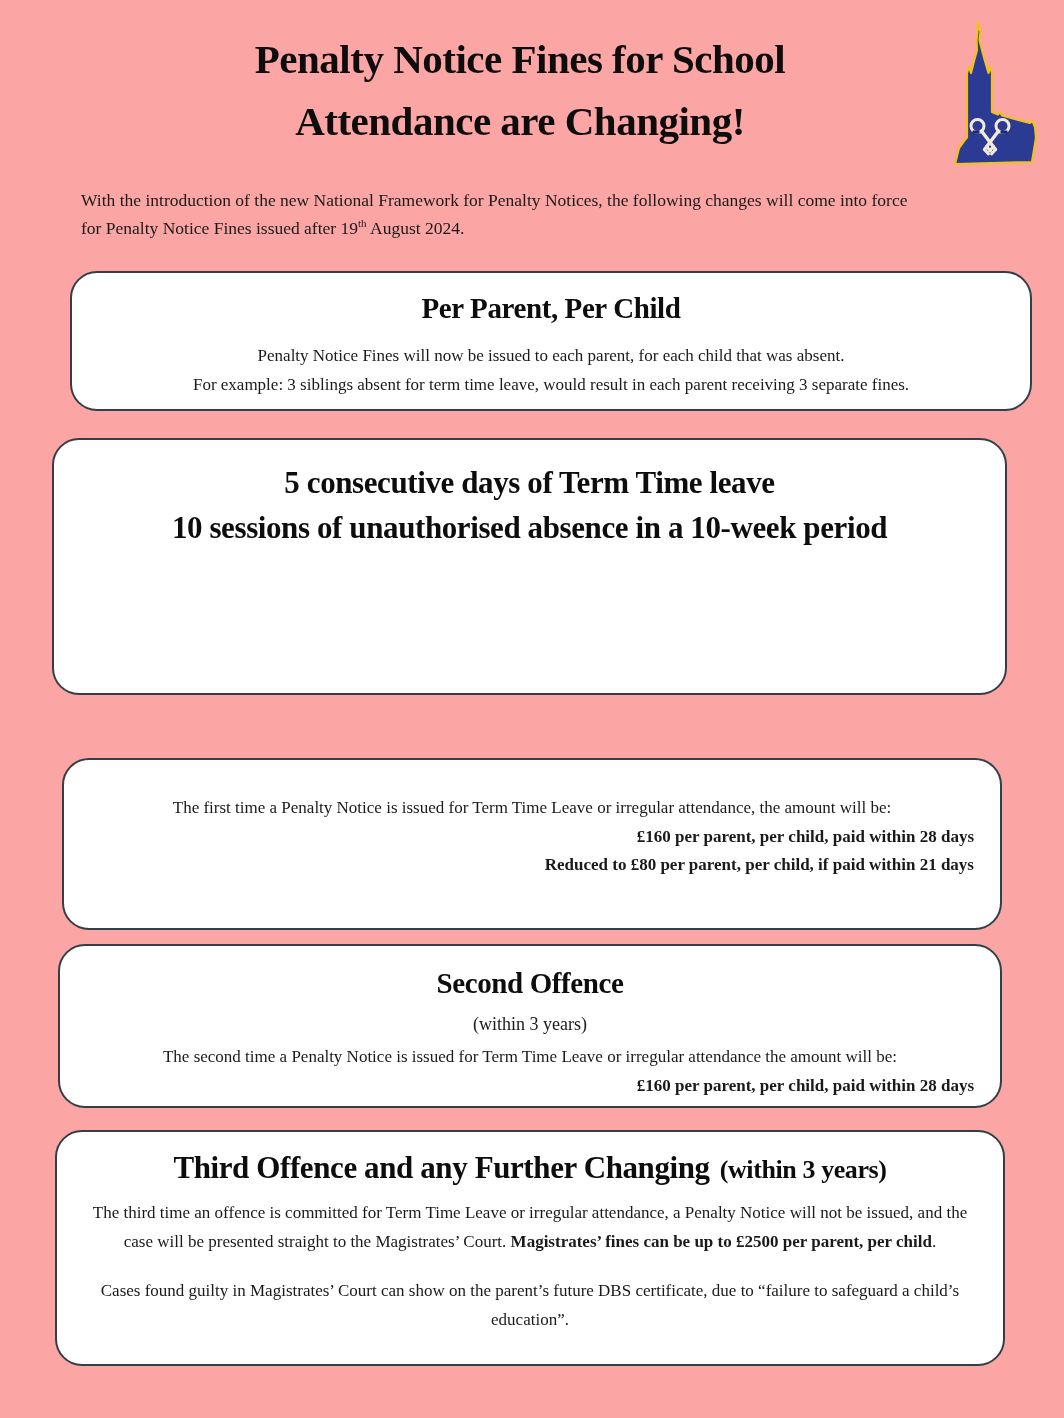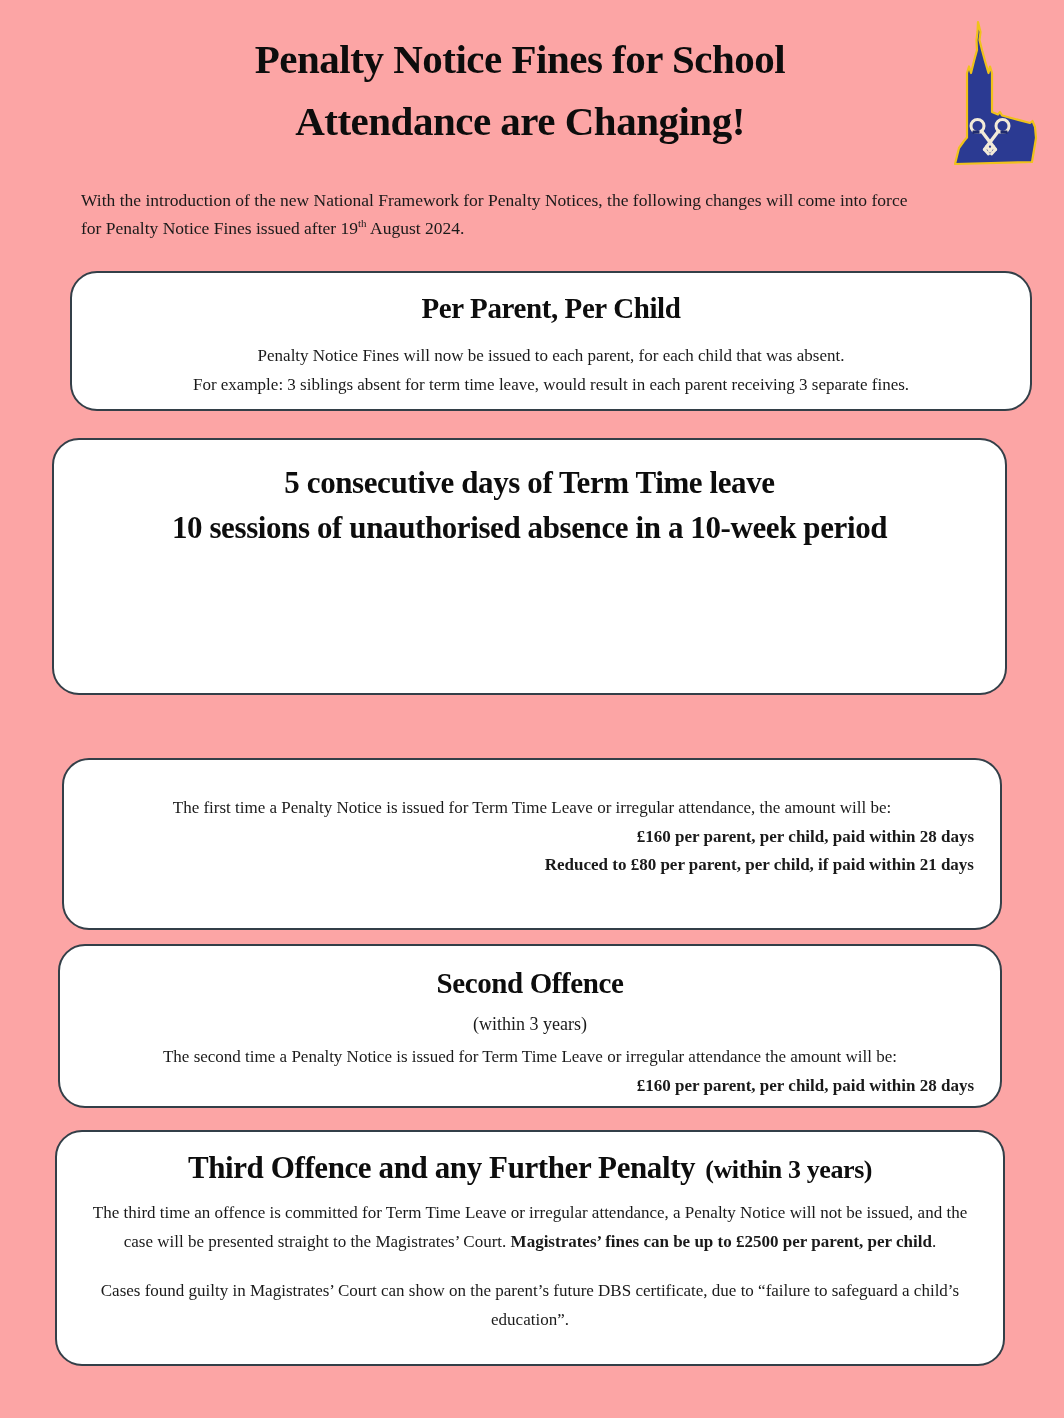--- a/index.html
+++ b/index.html
@@ -153,18 +153,18 @@
   </section>
 
   <section class="box" id="box-second">
     <h2>Second Offence</h2>
     <p class="sub-note">(within 3 years)</p>
     <p class="lead">The second time a Penalty Notice is issued for Term Time Leave or irregular attendance the amount will be:</p>
     <p class="bold-line">£160 per parent, per child, paid within 28 days</p>
   </section>
 
   <section class="box" id="box-third">
-    <h2 class="h-large"><span>Third Offence and any Further Penalty</span><span class="heading-note">(within 3 years)</span></h2>
+    <h2 class="h-large"><span>Third Offence and any Further Changing</span><span class="heading-note">(within 3 years)</span></h2>
     <p class="para1"><span>The third time an offence is committed for Term Time Leave or irregular attendance, a Penalty Notice will not be issued, and the case will be presented straight to the Magistrates’ Court. </span><strong>Magistrates’ fines can be up to £2500 per parent, per child</strong><span>.</span></p>
     <p class="para2">Cases found guilty in Magistrates’ Court can show on the parent’s future DBS certificate, due to “failure to safeguard a child’s education”.</p>
   </section>
 
 </div>
 
 </body></html>

